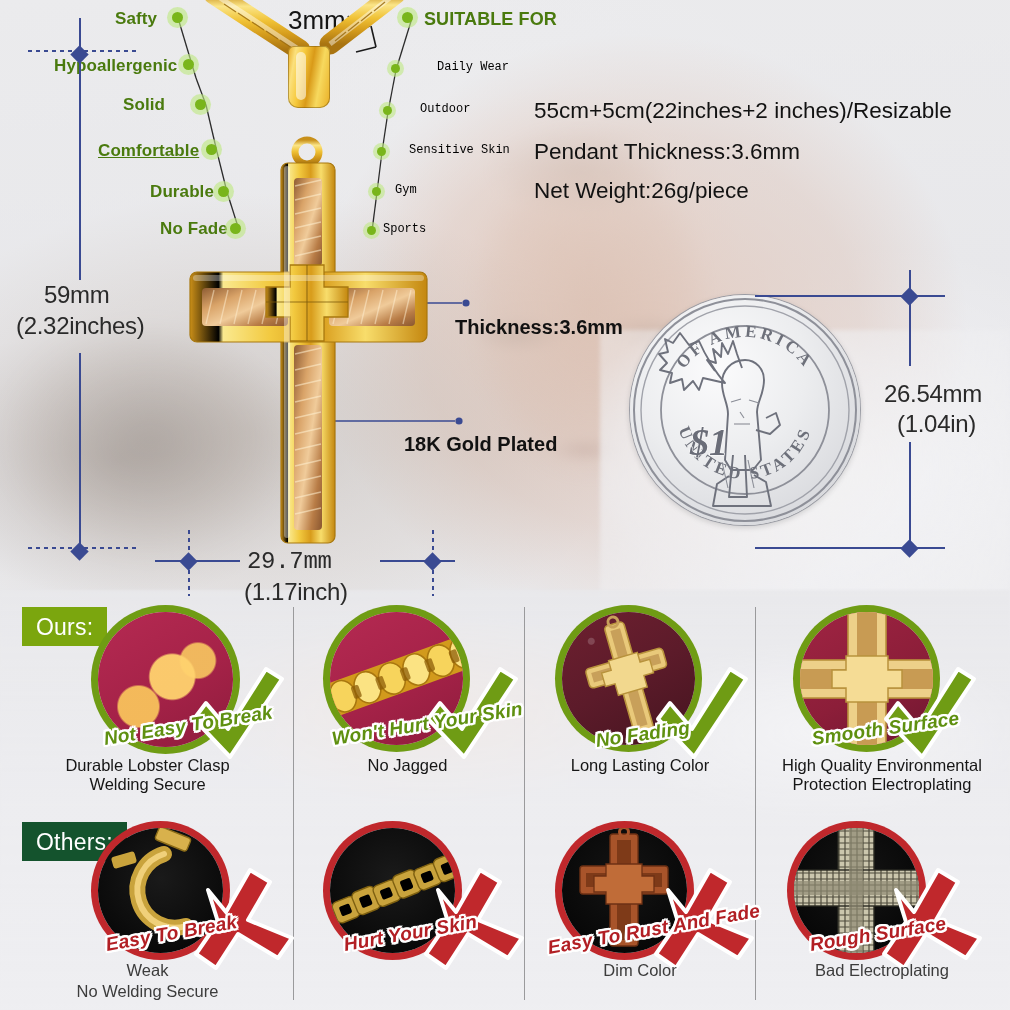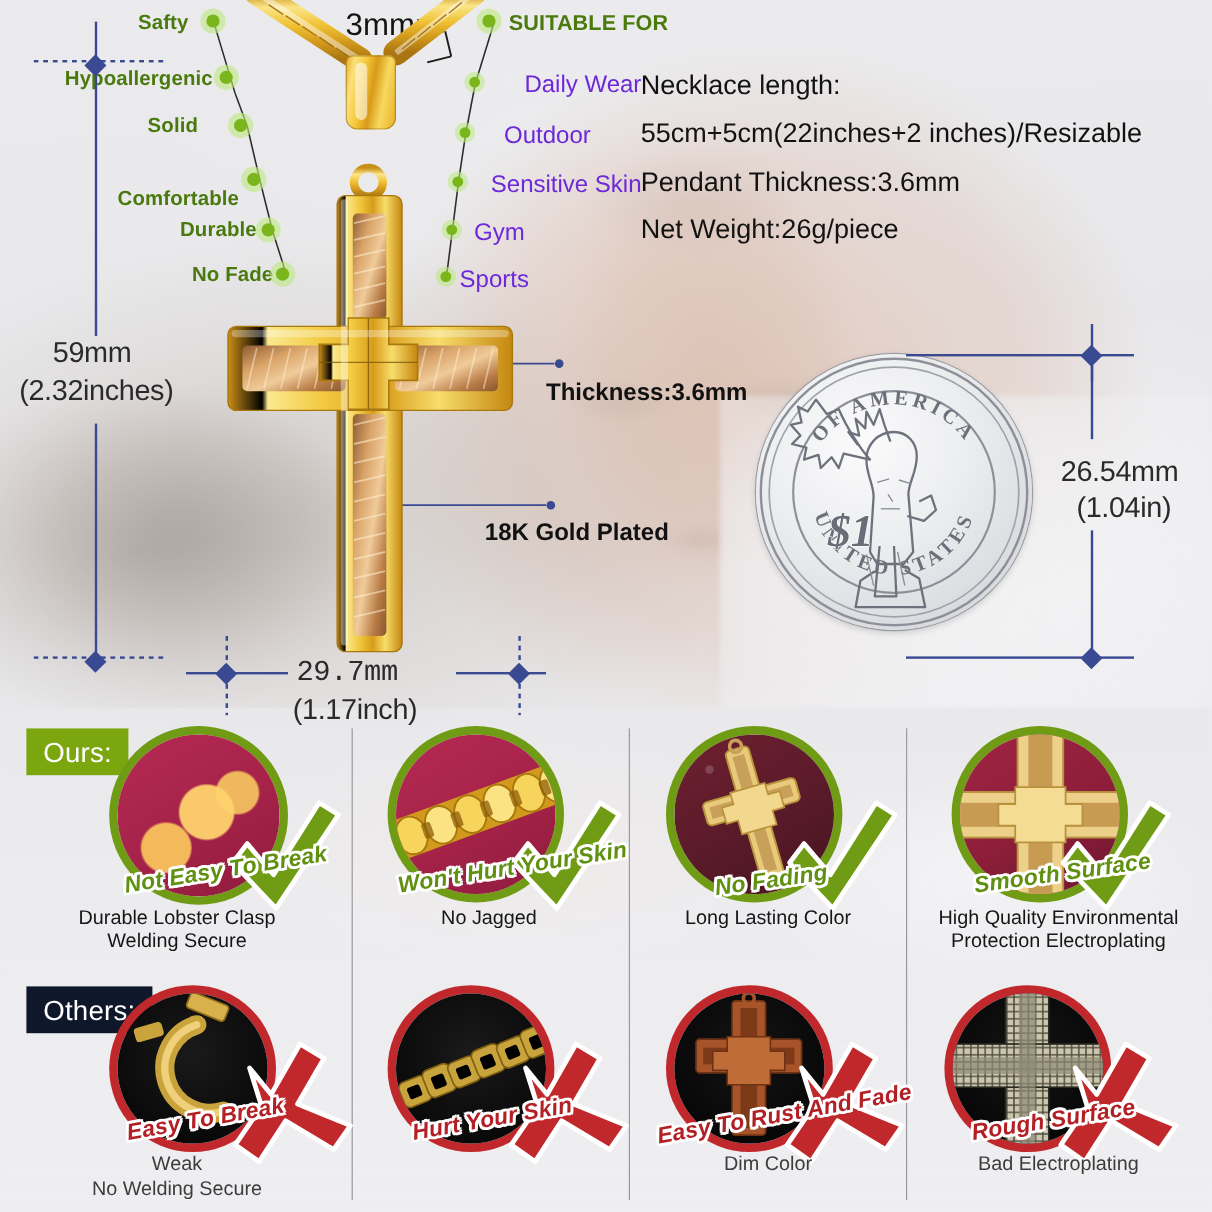--- a/index.html
+++ b/index.html
@@ -44,21 +44,21 @@
     background:
       radial-gradient(ellipse 300px 120px at 430px 120px, rgba(244,232,226,.85) 0%, rgba(0,0,0,0) 80%),
       radial-gradient(ellipse 260px 110px at 820px 140px, rgba(250,250,252,.9) 0%, rgba(0,0,0,0) 80%),
       linear-gradient(180deg,rgba(231,231,234,.9) 0%,rgba(236,236,239,.95) 40%,rgba(239,239,242,1) 100%);
     filter:blur(1px);}
   .bg-veil{position:absolute;inset:0;background:linear-gradient(180deg,rgba(236,236,238,.50) 0%,rgba(233,233,236,.34) 45%,rgba(238,238,241,.55) 100%);}
 
   
   .t{position:absolute;white-space:nowrap;}
   .green-bold{color:#4a7a0e;font-weight:bold;font-size:17px;letter-spacing:.1px;}
-  .plain{color:#6d28d9;font-size:20px;}
+  .plain{color:#000000;font-size:12px;font-family:Liberation Mono, monospace;}
   .blackbold{color:#111;font-weight:bold;font-size:20px;}
   .spec{color:#121212;font-size:22.5px;}
   .dimtxt{color:#2a2a2a;font-size:24px;letter-spacing:-.3px;}
 
   
   .dot{position:absolute;width:11px;height:11px;border-radius:50%;
     background:#79b51b;box-shadow:0 0 0 5px rgba(190,232,130,.62);}
   .dot.sm{width:9px;height:9px;box-shadow:0 0 0 4px rgba(190,232,130,.58);}
 
   
@@ -80,21 +80,21 @@
 
   
   .coin{position:absolute;border-radius:50%;
     background:radial-gradient(circle at 38% 32%, #fbfbfc 0%, #ecedef 42%, #d9dade 78%, #c4c6cc 100%);
     box-shadow:0 0 0 1px #9a9ca4, 0 2px 6px rgba(0,0,0,.18);}
 
   
   .vsep{position:absolute;width:1px;background:#9a9a9c;}
   .badge{position:absolute;color:#fff;font-size:23px;padding:7px 14px 5px 14px;letter-spacing:.2px;}
   .badge.ours{background:#7ba60e;}
-  .badge.others{background:#0f172a;}
+  .badge.others{background:#14532d;}
   .cardcaption{position:absolute;text-align:center;color:#161616;font-size:16.5px;line-height:19px;}
   .cardcaption.grey{color:#3c3c3c;}
   .photo{position:absolute;border-radius:50%;overflow:hidden;}
   .ring-good{box-shadow:0 0 0 7px #6f9c14;}
   .ring-bad{box-shadow:0 0 0 7px #c0282c;}
   .label-arc{position:absolute;font-weight:bold;font-style:italic;font-size:19px;
     white-space:nowrap;letter-spacing:.2px;}
   .label-arc.good{color:#5f9010;
     text-shadow:-2px -2px 0 #fff,2px -2px 0 #fff,-2px 2px 0 #fff,2px 2px 0 #fff,0 -2.4px 0 #fff,0 2.4px 0 #fff,-2.4px 0 0 #fff,2.4px 0 0 #fff;}
   .label-arc.bad{color:#b21f24;
@@ -138,21 +138,21 @@
     <circle cx="466" cy="303" r="3.6" fill="#3a4a92"></circle>
 
     <line x1="295" y1="421" x2="455" y2="421" stroke="#3a4a92" stroke-width="1.4"></line>
     <rect x="291" y="417" width="8" height="8" transform="rotate(45 295 421)" fill="none" stroke="#3a4a92" stroke-width="1.3"></rect>
     <circle cx="459" cy="421" r="3.6" fill="#3a4a92"></circle>
   </svg>
 
   <div class="t green-bold" style="left:115px;top:9px;">Safty</div>
   <div class="t green-bold" style="left:54px;top:56px;">Hypoallergenic</div>
   <div class="t green-bold" style="left:123px;top:95px;">Solid</div>
-  <div class="t green-bold" style="left:98px;top:156px;">Comfortable</div>
+  <div class="t green-bold" style="left:98px;top:141px;text-decoration:underline;">Comfortable</div>
   <div class="t green-bold" style="left:150px;top:182px;">Durable</div>
   <div class="t green-bold" style="left:160px;top:219px;">No Fade</div>
 
   <div class="dot" style="left:172px;top:12px;"></div>
   <div class="dot" style="left:183px;top:59px;"></div>
   <div class="dot" style="left:195px;top:99px;"></div>
   <div class="dot" style="left:206px;top:144px;"></div>
   <div class="dot" style="left:218px;top:186px;"></div>
   <div class="dot" style="left:230px;top:223px;"></div>
 
@@ -166,21 +166,20 @@
   <div class="t plain" style="left:383px;top:222px;">Sports</div>
 
   <div class="dot sm" style="left:391px;top:64px;"></div>
   <div class="dot sm" style="left:383px;top:106px;"></div>
   <div class="dot sm" style="left:377px;top:147px;"></div>
   <div class="dot sm" style="left:372px;top:187px;"></div>
   <div class="dot sm" style="left:367px;top:226px;"></div>
 
   <div class="t" style="left:288px;top:5px;font-size:26px;color:#141414;">3mm</div>
 
-  <div class="t spec" style="left:534px;top:58px;">Necklace length:</div>
   <div class="t spec" style="left:534px;top:98px;">55cm+5cm(22inches+2 inches)/Resizable</div>
   <div class="t spec" style="left:534px;top:139px;">Pendant Thickness:3.6mm</div>
   <div class="t spec" style="left:534px;top:178px;">Net Weight:26g/piece</div>
 
   <svg class="svglayer">
     <defs>
       <linearGradient id="gch" x1="0" y1="0" x2="0" y2="1">
         <stop offset="0%" stop-color="#c8901a"></stop>
         <stop offset="22%" stop-color="#fbe588"></stop>
         <stop offset="48%" stop-color="#f0c236"></stop>

